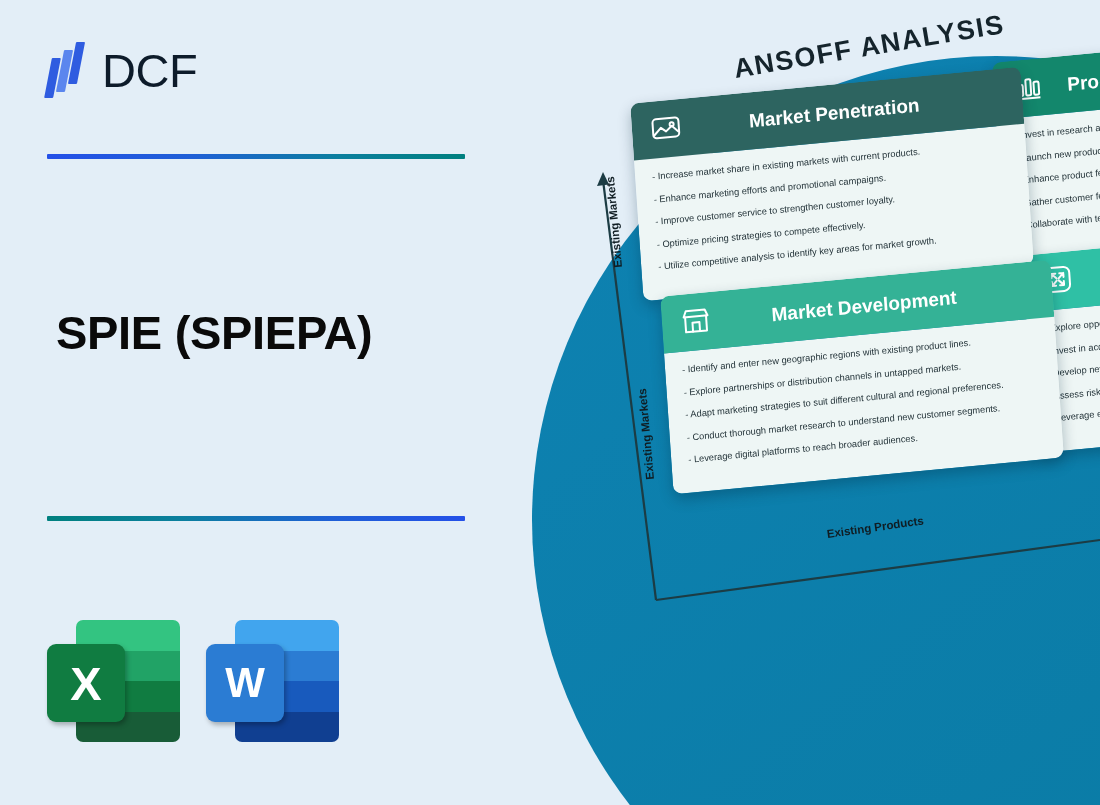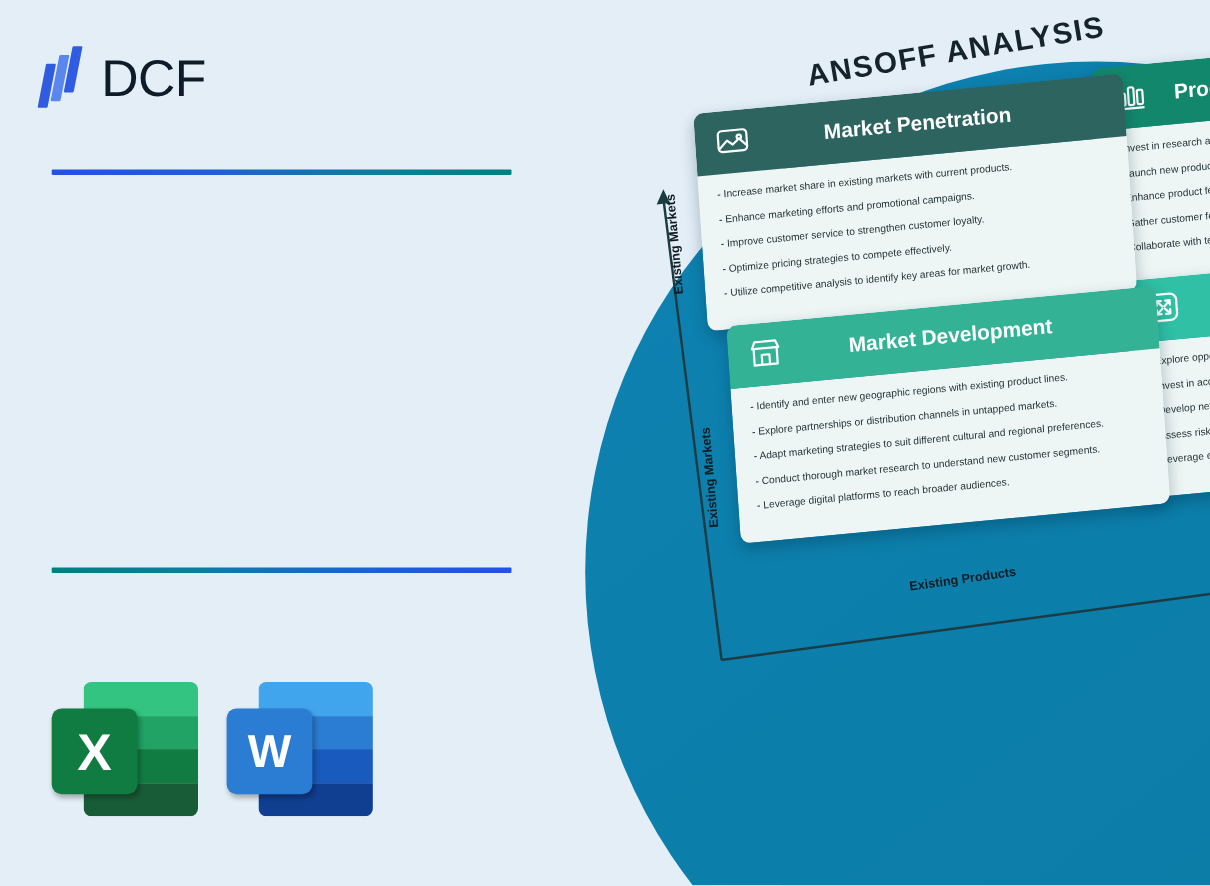--- a/index.html
+++ b/index.html
@@ -26,21 +26,21 @@
   
   .left-panel {
     position: absolute;
     left: 0; top: 0;
     width: 560px; height: 805px;
     z-index: 5;
   }
 
   .brand {
     position: absolute;
-    left: 37px; top: 42px;
+    left: 47px; top: 42px;
     display: flex;
     align-items: center;
     gap: 13px;
     justify-content: space-between;
   }
   .brand-mark {
     width: 42px; height: 56px;
     position: relative;
   }
   .brand-mark span {
@@ -276,20 +276,21 @@
       <div class="brand-mark">
         <span class="bm1"></span>
         <span class="bm2"></span>
         <span class="bm3"></span>
       </div>
       <div class="brand-text">DCF</div>
     </div>
 
     <div class="divider divider-top"></div>
 
+    <div class="page-title">SPIE (SPIEPA)</div>
 
     <div class="divider divider-bottom"></div>
 
     <div class="office-icons">
 
       <div class="doc-icon xl">
         <div class="sheet">
           <div class="band b1"></div>
           <div class="band b2"></div>
           <div class="band b3"></div>

